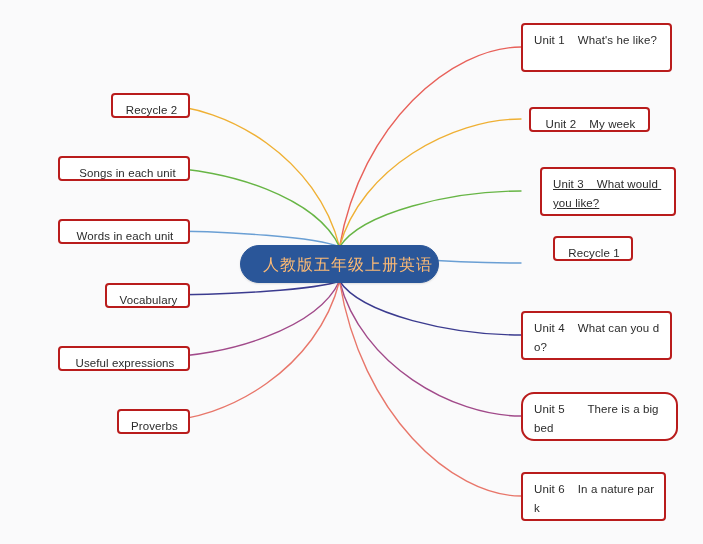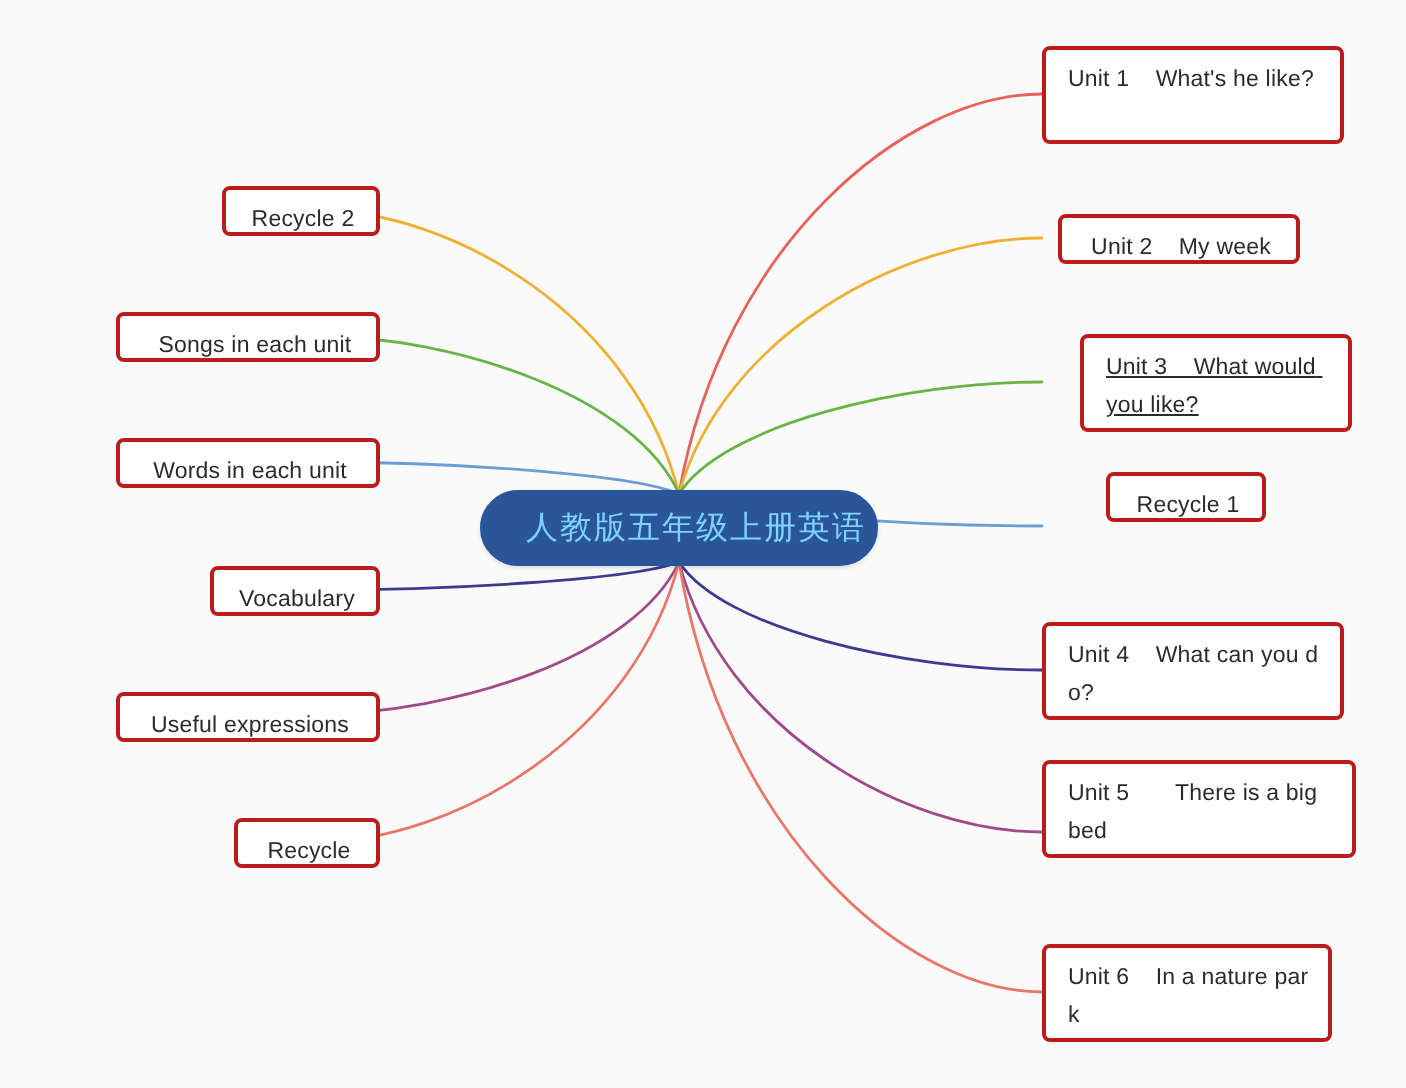--- a/index.html
+++ b/index.html
@@ -37,21 +37,21 @@
     line-height: 19px;
     padding: 6px 9px 6px 11px;
     white-space: pre-wrap;
     word-break: break-all;
     letter-spacing: 0.1px;
   }
   .node.center-node {
     background: #2a5699;
     border: 1px solid #2a5699;
     border-radius: 22px;
-    color: #7dd3fc;
+    color: #fdba74;
     font-size: 16px;
     line-height: 38px;
     padding: 0 22px;
     text-align: center;
     white-space: nowrap;
     letter-spacing: 1px;
     box-shadow: 0 1px 2px rgba(0,0,0,0.12);
   }
   .node.node-center-text {
     text-align: center;
@@ -77,23 +77,23 @@
       <path d="M 339.5 281 C 361.28 314.48, 452.03 335, 521 335" fill="none" stroke="#3b3b8f" stroke-width="1.4" stroke-linecap="round"></path>
       <path d="M 339.5 281 C 361.28 364.7, 452.03 416, 521 416" fill="none" stroke="#a14a8a" stroke-width="1.4" stroke-linecap="round"></path>
       <path d="M 339.5 281 C 361.28 414.3, 452.03 496, 521 496" fill="none" stroke="#e8766a" stroke-width="1.4" stroke-linecap="round"></path>
     </svg>
   <div id="nodes">
       <div class="node node-center-text" style="left: 79px; top: 93px; width: 79px; height: 25px;">Recycle 2</div>
       <div class="node node-center-text" style="left: 26px; top: 156px; width: 132px; height: 25px; padding-left: 16px;">Songs in each unit</div>
       <div class="node node-center-text" style="left: 26px; top: 219px; width: 132px; height: 25px;">Words in each unit</div>
       <div class="node node-center-text" style="left: 73px; top: 283px; width: 85px; height: 25px;">Vocabulary</div>
       <div class="node node-center-text" style="left: 26px; top: 346px; width: 132px; height: 25px;">Useful expressions</div>
-      <div class="node node-center-text" style="left: 85px; top: 409px; width: 73px; height: 25px;">Recycle</div>
+      <div class="node node-center-text" style="left: 85px; top: 409px; width: 73px; height: 25px;">Proverbs</div>
       <div class="node" style="left: 521px; top: 23px; width: 151px; height: 49px;">Unit 1    What's he like?</div>
       <div class="node node-center-text" style="left: 497px; top: 107px; width: 121px; height: 25px;">Unit 2    My week</div>
       <div class="node" style="left: 540px; top: 167px; width: 136px; height: 49px; text-decoration: underline;">Unit 3    What would you like?</div>
       <div class="node node-center-text" style="left: 521px; top: 236px; width: 80px; height: 25px;">Recycle 1</div>
       <div class="node" style="left: 521px; top: 311px; width: 151px; height: 49px;">Unit 4    What can you do?</div>
-      <div class="node" style="left: 521px; top: 380px; width: 157px; height: 49px;">Unit 5       There is a big bed</div>
+      <div class="node" style="left: 521px; top: 392px; width: 157px; height: 49px; border-radius: 13px;">Unit 5       There is a big bed</div>
       <div class="node" style="left: 521px; top: 472px; width: 145px; height: 49px;">Unit 6    In a nature park</div>
       <div class="node center-node" style="left: 240px; top: 245px; width: 199px; height: 38px;">人教版五年级上册英语</div>
     </div>
 </div>
 
 </body></html>

